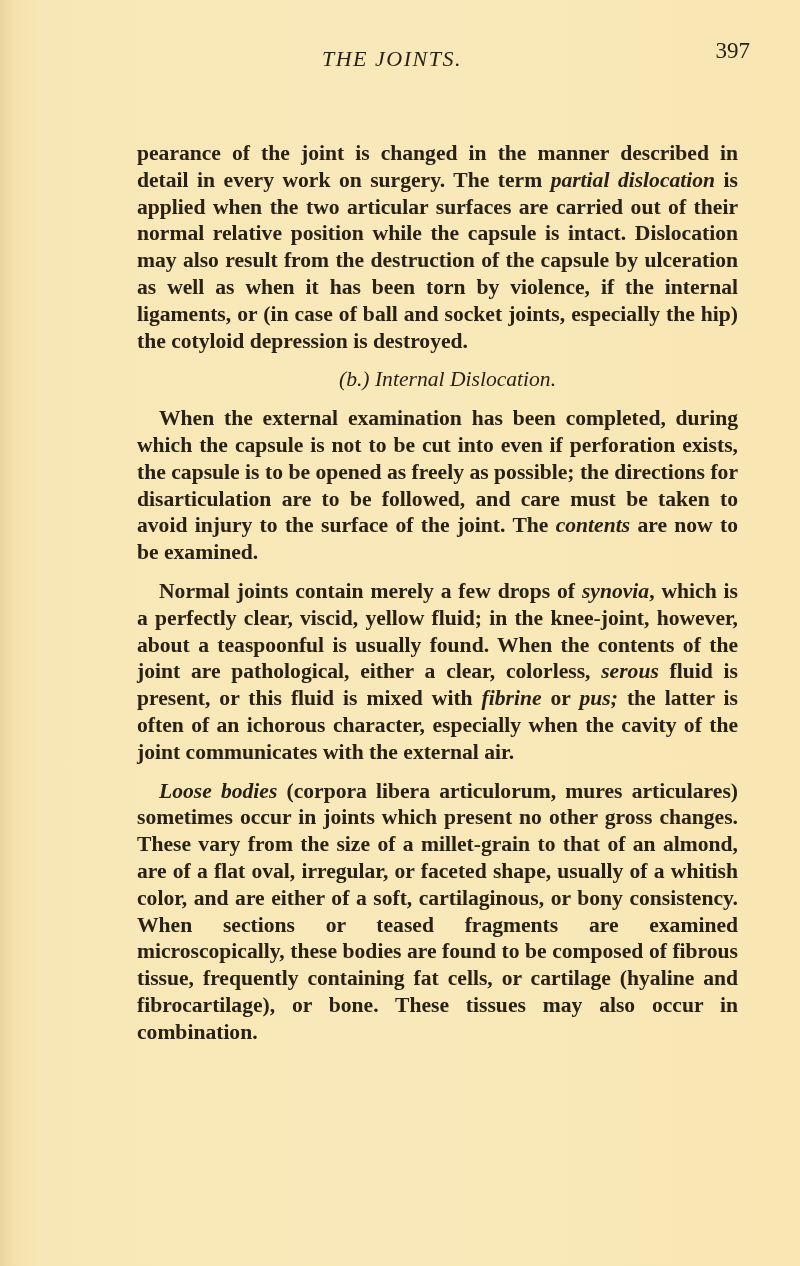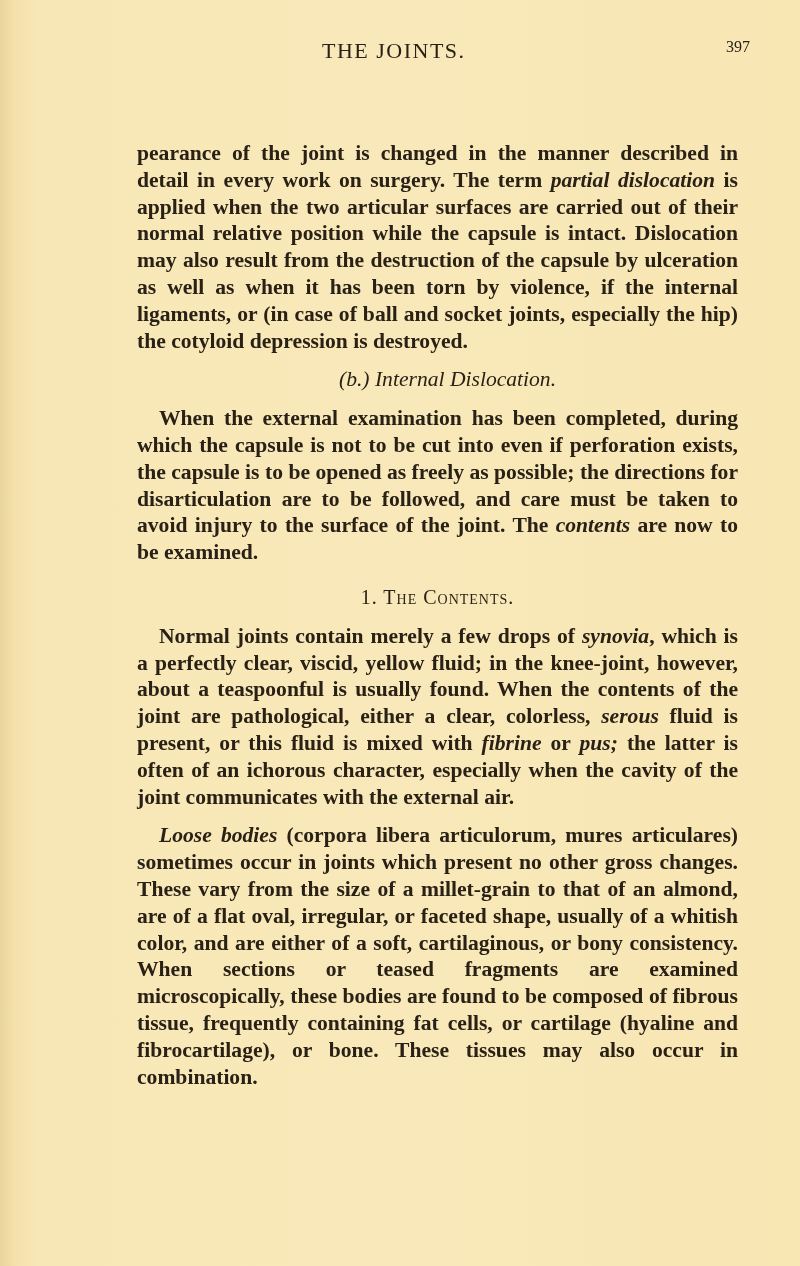--- a/index.html
+++ b/index.html
@@ -26,28 +26,29 @@
     position: absolute;
     top: 38px;
     left: 0;
     width: 625px;
     height: 30px;
     font-size: 22px;
   }
   .running-title {
     position: absolute;
     left: 197px;
-    top: 0;
+    top: 8px;
+    font-style: italic;
     letter-spacing: 1.5px;
   }
   .page-number {
     position: absolute;
     right: 0px;
     top: 0;
-    font-size: 16px;
+    font-size: 23px;
   }
   .body-text {
     position: absolute;
     top: 128px;
     left: 0;
     width: 625px;
     font-size: 21.6px;
     line-height: 26.8px;
     text-align: justify;
   }
@@ -87,20 +88,19 @@
   </div>
 
   <div class="body-text">
 
     <p class="para"><span>pearance of the joint is changed in the manner described in detail in every work on surgery. The term </span><span class="it">partial dislocation</span><span> is applied when the two articular surfaces are carried out of their normal relative position while the capsule is intact. Dislocation may also result from the destruction of the capsule by ulceration as well as when it has been torn by violence, if the internal ligaments, or (in case of ball and socket joints, especially the hip) the cotyloid depression is destroyed.</span></p>
 
     <p class="subheading"><span class="it">(b.)</span> <span class="it">Internal Dislocation.</span></p>
 
     <p class="para indent"><span>When the external examination has been completed, during which the capsule is not to be cut into even if perforation exists, the capsule is to be opened as freely as possible; the directions for disarticulation are to be followed, and care must be taken to avoid injury to the surface of the joint. The </span><span class="it">contents</span><span> are now to be examined.</span></p>
 
-    <p class="section-heading">1. The Contents.</p>
 
     <p class="para indent"><span>Normal joints contain merely a few drops of </span><span class="it">synovia</span><span>, which is a perfectly clear, viscid, yellow fluid; in the knee-joint, however, about a teaspoonful is usually found. When the contents of the joint are pathological, either a clear, colorless, </span><span class="it">serous</span><span> fluid is present, or this fluid is mixed with </span><span class="it">fibrine</span><span> or </span><span class="it">pus;</span><span> the latter is often of an ichorous character, especially when the cavity of the joint communicates with the external air.</span></p>
 
     <p class="para indent"><span class="it">Loose bodies</span><span> (corpora libera articulorum, mures articulares) sometimes occur in joints which present no other gross changes. These vary from the size of a millet-grain to that of an almond, are of a flat oval, irregular, or faceted shape, usually of a whitish color, and are either of a soft, cartilaginous, or bony consistency. When sections or teased fragments are examined microscopically, these bodies are found to be composed of fibrous tissue, frequently containing fat cells, or cartilage (hyaline and fibrocartilage), or bone. These tissues may also occur in combination.</span></p>
 
   </div>
 </div>
 
 </body></html>

